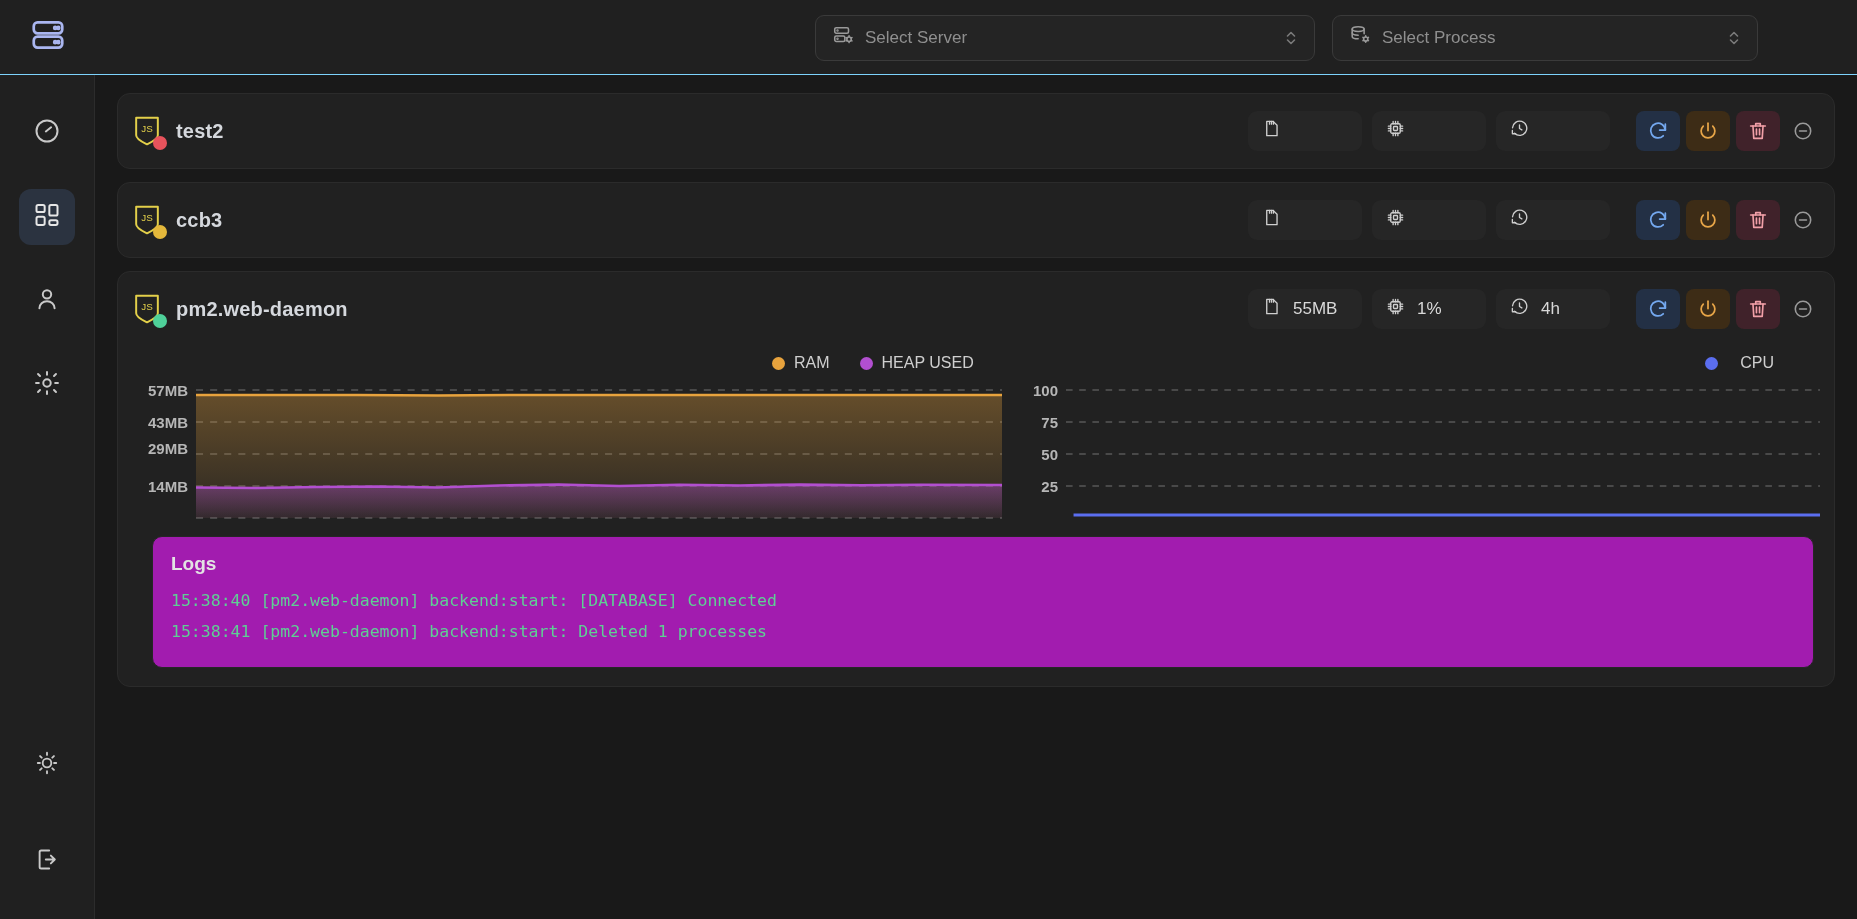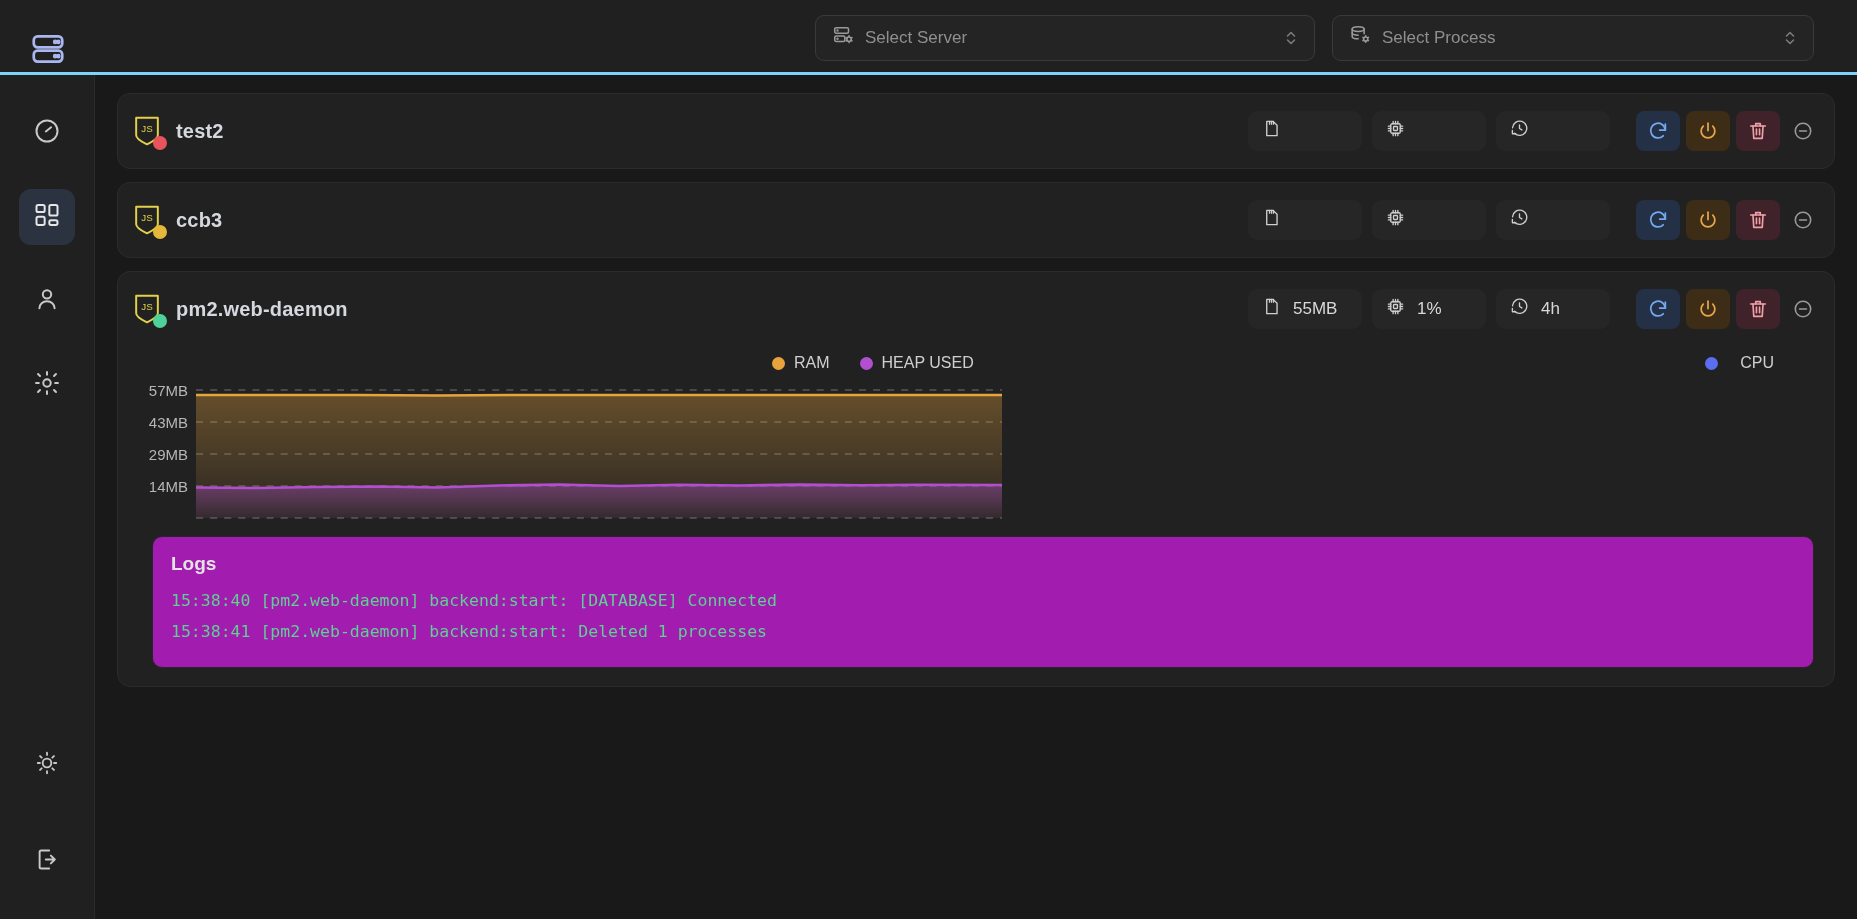--- a/index.html
+++ b/index.html
@@ -8,37 +8,37 @@
     background: #191919;
     font-family: "Liberation Sans", sans-serif;
     overflow: hidden;
   }
   .app { display: flex; flex-direction: column; width: 1857px; height: 919px; }
 
   
   .topbar {
     height: 75px; min-height: 75px;
     background: #202020;
-    border-bottom: 3px solid #7dd3fc;
-    display: flex; align-items: flex-end;
+    border-bottom: 1px solid #7dd3fc;
+    display: flex; align-items: center;
     position: relative;
   }
   .brand { width: 95px; display: flex; align-items: center; justify-content: center; }
   .topbar-selects {
     position: absolute; left: 815px; top: 0; height: 75px;
     display: flex; align-items: center; gap: 17px;
   }
   .select {
     height: 46px; border: 1px solid #3a3a3a; border-radius: 9px;
     background: #242424;
     display: flex; align-items: center; padding: 0 16px;
     color: #8c8c8c; font-size: 17px; gap: 11px;
   }
   .select.server { width: 500px; }
-  .select.process { width: 482px; }
+  .select.process { width: 426px; }
   .select .label { flex: 1; color: #8f8f8f; font-size: 17px; }
   .chev { color: #6f6f6f; display: flex; flex-direction: column; line-height: 6px; font-size: 11px; }
 
   
   .body { flex: 1; display: flex; min-height: 0; }
 
   
   .sidebar {
     width: 95px; min-width: 95px; background: #202020;
     border-right: 1px solid #2c2c2c;
@@ -84,21 +84,21 @@
   .act {
     width: 44px; height: 40px; border-radius: 8px;
     display: flex; align-items: center; justify-content: center;
   }
   .act.refresh { background: #233045; color: #74a8ef; }
   .act.power { background: #3d2c16; color: #e8a648; }
   .act.delete { background: #40222a; color: #f2a0a8; }
   .act.collapse { background: transparent; color: #9a9a9a; width: 34px; }
 
   
-  .charts { display: flex; gap: 0; padding: 4px 0 0 0; position: relative; }
+  .charts { display: flex; gap: 0; padding: 4px 0 0 0; position: relative; font-weight: bold; }
   .legend-row { display: flex; align-items: center; height: 34px; position: relative; }
   .legend-center {
     position: absolute; left: 640px; display: flex; gap: 30px; align-items: center;
   }
   .legend-right { position: absolute; right: 46px; display: flex; gap: 22px; align-items: center; }
   .lg { display: flex; align-items: center; gap: 9px; color: #cfcfcf; font-size: 16px; }
   .lgdot { width: 13px; height: 13px; border-radius: 50%; }
 
   .chart-wrap { position: relative; height: 140px; }
   .chart-wrap.mem { width: 870px; }
@@ -481,21 +481,21 @@
             <span class="lgdot" style="background:#5b6ef0"></span>
             <span class="lg">CPU</span>
           </div>
         </div>
 
         <div class="charts">
           <div class="chart-wrap mem">
             <div class="ylabels">
               <span style="top:6px">57MB</span>
               <span style="top:38px">43MB</span>
-              <span style="top:70px">29MB</span>
+              <span style="top:64px">29MB</span>
               <span style="top:102px">14MB</span>
             </div>
             <div class="plot">
               <svg viewBox="0 0 800 140" preserveAspectRatio="none">
                 <defs>
                   <linearGradient id="ramGrad" x1="0" y1="0" x2="0" y2="1">
                     <stop offset="0%" stop-color="#e8a33d" stop-opacity="0.34"></stop>
                     <stop offset="100%" stop-color="#e8a33d" stop-opacity="0.05"></stop>
                   </linearGradient>
                   <linearGradient id="heapGrad" x1="0" y1="0" x2="0" y2="1">
@@ -511,20 +511,39 @@
                   <line x1="0" y1="134" x2="800" y2="134"></line>
                 </g>
                 <path d="M0,11 L80,11 L160,11 L240,11.5 L320,11 L400,11 L480,11 L560,11 L640,11 L720,11 L800,11 L800,134 L0,134 Z" fill="url(#ramGrad)"></path>
                 <path d="M0,11 L80,11 L160,11 L240,11.5 L320,11 L400,11 L480,11 L560,11 L640,11 L720,11 L800,11" fill="none" stroke="#e8a33d" stroke-width="2.4"></path>
                 <path d="M0,103.5 L60,104 L120,103 L180,102.5 L240,103.5 L300,101.5 L360,100.5 L420,102 L480,100.8 L540,101.5 L600,100.6 L660,101.2 L720,100.8 L800,101 L800,134 L0,134 Z" fill="url(#heapGrad)"></path>
                 <path d="M0,103.5 L60,104 L120,103 L180,102.5 L240,103.5 L300,101.5 L360,100.5 L420,102 L480,100.8 L540,101.5 L600,100.6 L660,101.2 L720,100.8 L800,101" fill="none" stroke="#b24fd0" stroke-width="2.6"></path>
               </svg>
             </div>
           </div>
 
+          <div class="chart-wrap cpu">
+            <div class="ylabels">
+              <span style="top:6px">100</span>
+              <span style="top:38px">75</span>
+              <span style="top:70px">50</span>
+              <span style="top:102px">25</span>
+            </div>
+            <div class="plot">
+              <svg viewBox="0 0 800 140" preserveAspectRatio="none">
+                <g stroke="#575757" stroke-width="1.3" stroke-dasharray="7 7">
+                  <line x1="0" y1="6" x2="800" y2="6"></line>
+                  <line x1="0" y1="38" x2="800" y2="38"></line>
+                  <line x1="0" y1="70" x2="800" y2="70"></line>
+                  <line x1="0" y1="102" x2="800" y2="102"></line>
+                </g>
+                <path d="M8,131 L800,131" fill="none" stroke="#5b6ef0" stroke-width="3"></path>
+              </svg>
+            </div>
+          </div>
         </div>
 
         <div class="logs">
           <div class="logs-title">Logs</div>
           <div class="log-line">15:38:40 [pm2.web-daemon] backend:start: [DATABASE] Connected</div>
           <div class="log-line">15:38:41 [pm2.web-daemon] backend:start: Deleted 1 processes</div>
         </div>
       </div>
 
     </div>

